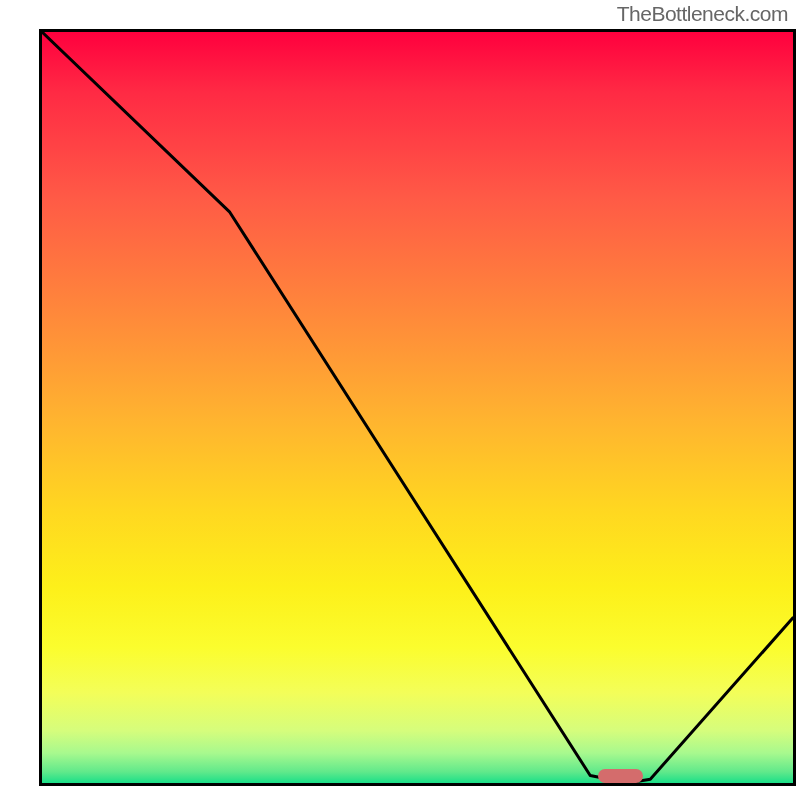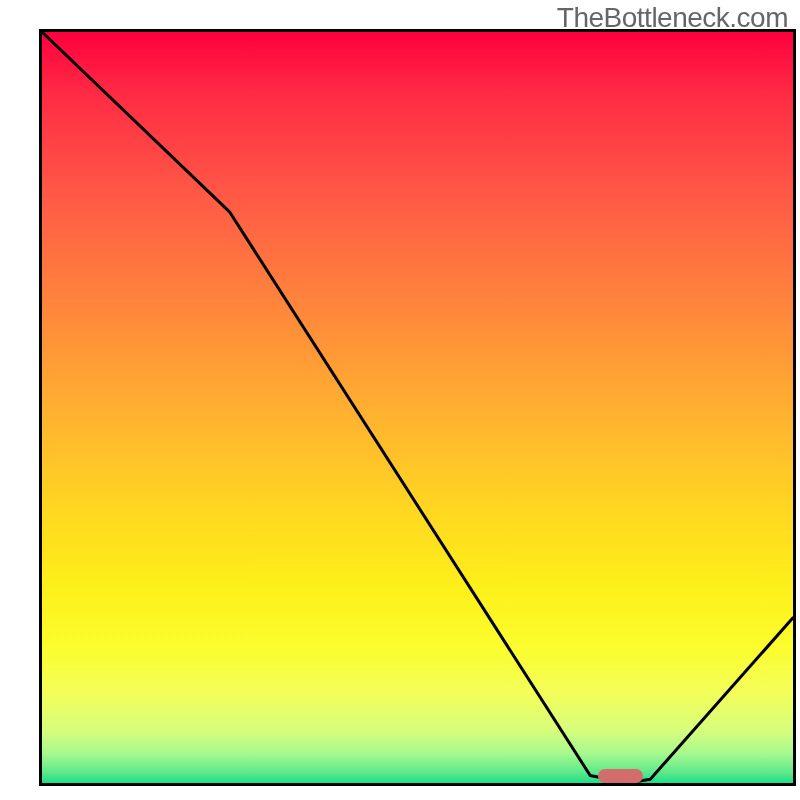--- a/index.html
+++ b/index.html
@@ -15,21 +15,21 @@
     left: 12px;
     top: 0;
     width: 788px;
     height: 788px;
     background: #ffffff;
   }
   .watermark {
     position: absolute;
     top: 2px;
     right: 12px;
-    font-size: 28px;
+    font-size: 21px;
     font-weight: 500;
     color: #666666;
     letter-spacing: -0.5px;
   }
   .plot-frame {
     position: absolute;
     left: 27px;
     top: 29px;
     width: 757px;
     height: 757px;

